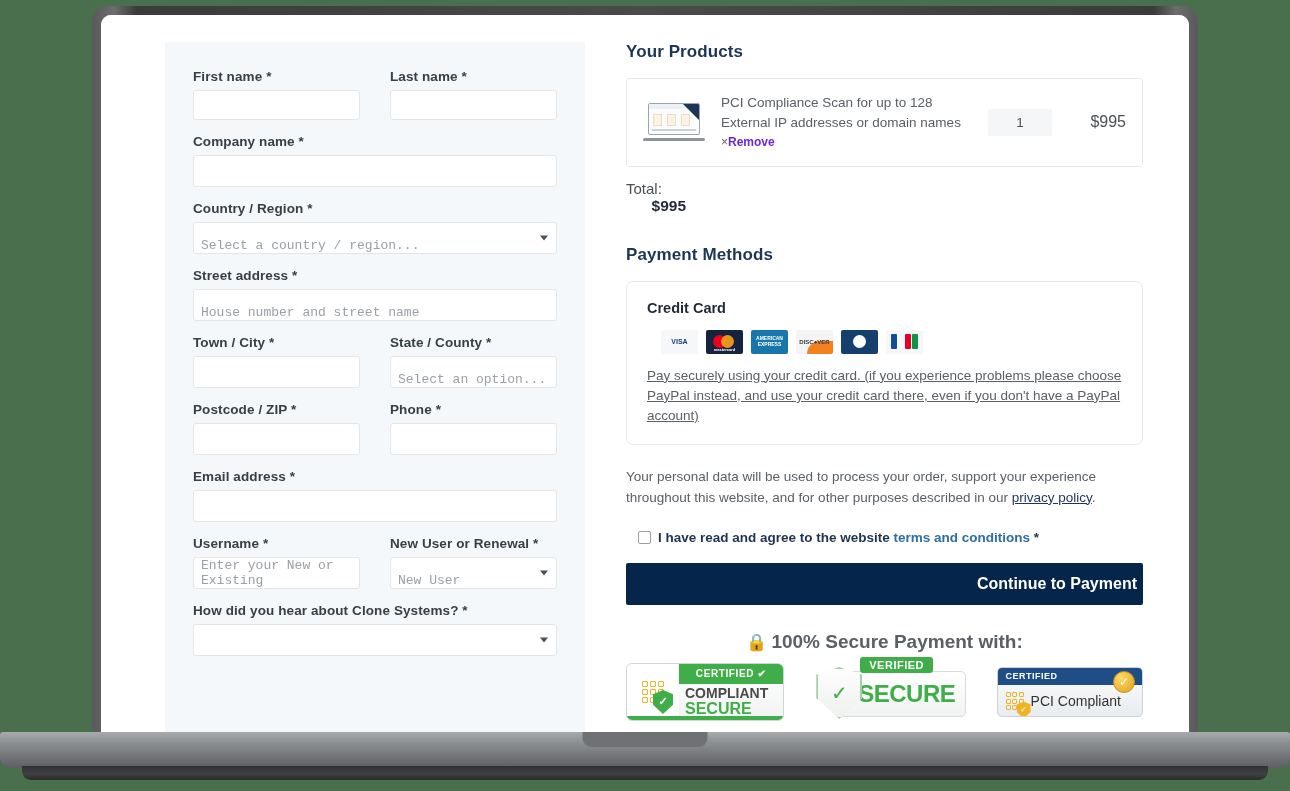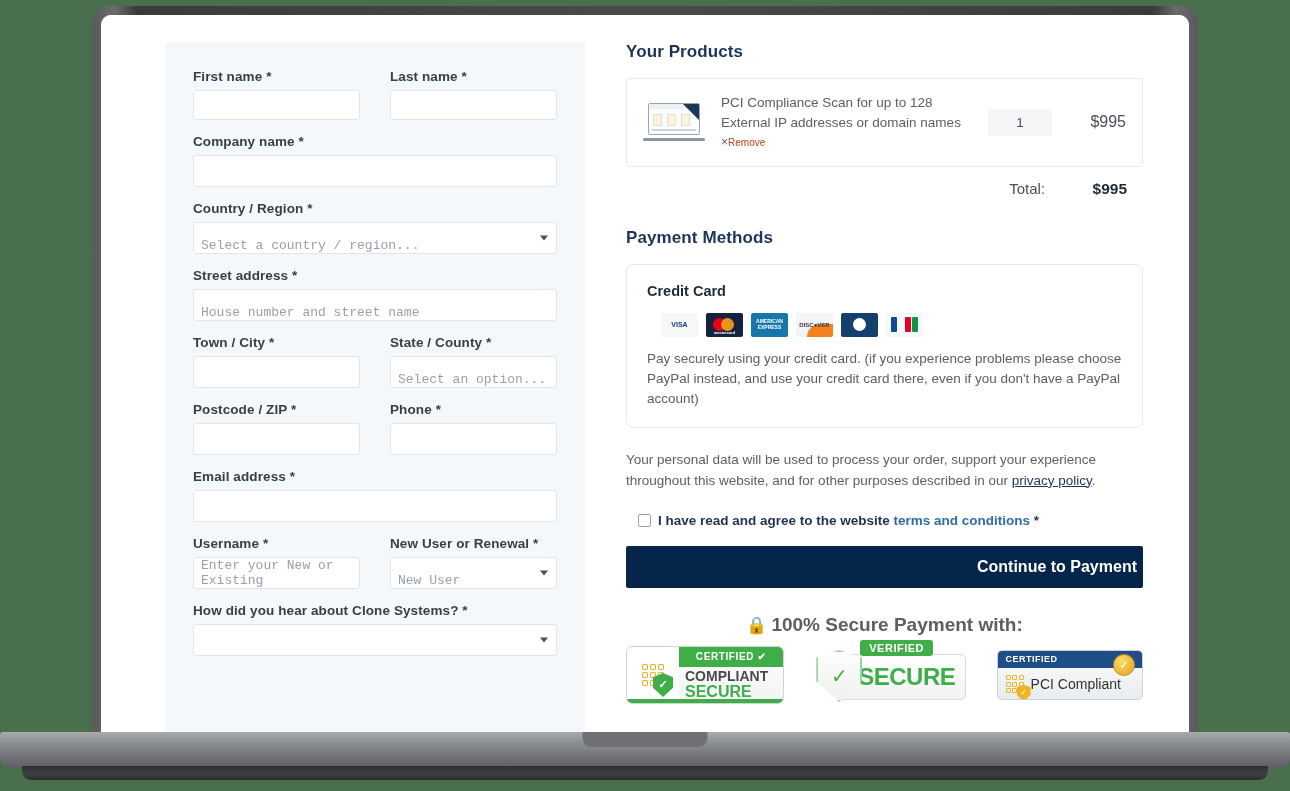--- a/index.html
+++ b/index.html
@@ -103,34 +103,34 @@
   .thumb-bar { position:absolute; left:0; top:0; width:100%; height:5px; background:#eef1f4; }
   .thumb-tri { position:absolute; right:0; top:0; width:0; height:0;
     border-top:16px solid #1d3557; border-left:16px solid transparent; }
   .thumb-c { position:absolute; width:9px; height:12px; background:#fdf3e0; border:1px solid #e8dcc4; top:10px; }
   .thumb-line { position:absolute; left:3px; bottom:3px; width:44px; height:2px; background:#c9d2da; }
   .thumb-base { position:absolute; left:0; bottom:2px; width:62px; height:3px;
     background:#8c959f; border-radius:2px; }
   .prod-name {
     flex:1; font-size:13.5px; color:#5a6066; line-height:1.45; padding-right:14px;
   }
-  .remove-link { color:#c2410c; font-weight:normal; font-size:10px; text-decoration:none; }
+  .remove-link { color:#6d28d9; font-weight:bold; font-size:12px; text-decoration:none; }
   .remove-x { color:#5a6066; font-size:12px; font-weight:normal; }
   .qty-box {
     width:64px; height:27px; background:#f4f6f8; border-radius:2px;
     display:flex; align-items:center; justify-content:center;
     font-size:13.5px; color:#4a5056; flex:0 0 64px;
   }
   .prod-price {
     width:74px; flex:0 0 74px; text-align:right;
     font-size:16px; color:#4a5056;
   }
   .total-row {
     display:flex; justify-content:flex-end; align-items:baseline;
-    margin-top:13px; padding-right:16px;
+    margin-top:13px; padding-right:16px;flex-direction:column;
   }
   .total-label { font-size:15px; color:#4a5056; margin-right:22px; }
   .total-value { font-size:15.5px; font-weight:bold; color:#1f2a36; width:60px; text-align:right;}
 
   .pay-box {
     border:1px solid #e7eaed; border-radius:7px;
     padding:18px 20px 18px 20px;
   }
   .pay-title { font-size:14.5px; font-weight:bold; color:#1f2a36; margin-bottom:14px; }
   .cards { display:flex; gap:8px; margin:0 0 12px 14px; }
@@ -146,21 +146,21 @@
   .c-diners { background:#15406e; }
   .c-jcb { background:#f5f7f9; }
   .mc-l { position:absolute; left:7px; width:13px; height:13px; border-radius:50%; background:#eb001b; }
   .mc-r { position:absolute; left:15px; width:13px; height:13px; border-radius:50%; background:#f79e1b; opacity:.92; }
   .mc-t { position:absolute; bottom:2px; left:0; width:100%; text-align:center; color:#fff; font-size:4px; }
   .disc-arc { position:absolute; right:0; bottom:0; width:26px; height:13px;
      background:#f48120; border-radius:40px 0 0 0; }
   .din-c { width:13px; height:13px; border-radius:50%; background:#fff; }
   .jcb-g { display:flex; gap:1px; }
   .jcb-g i { display:block; width:6px; height:15px; border-radius:1px; }
-  .pay-desc { font-size:13.5px; color:#5a6066; line-height:1.5; }
+  .pay-desc { font-size:13.5px; color:#5a6066; line-height:1.5;text-decoration:underline; }
 
   .privacy {
     font-size:13.5px; color:#5a6066; line-height:1.5; margin-top:22px;
   }
   .privacy a { color:#1d3557; text-decoration:underline; }
   .terms-row { display:flex; align-items:center; margin-top:22px;padding-left:12px; }
   .cbox {
     width:13px; height:13px; border:1px solid #9aa0a6; border-radius:2px;
     background:#fff; margin-right:7px; flex:0 0 13px;
   }

